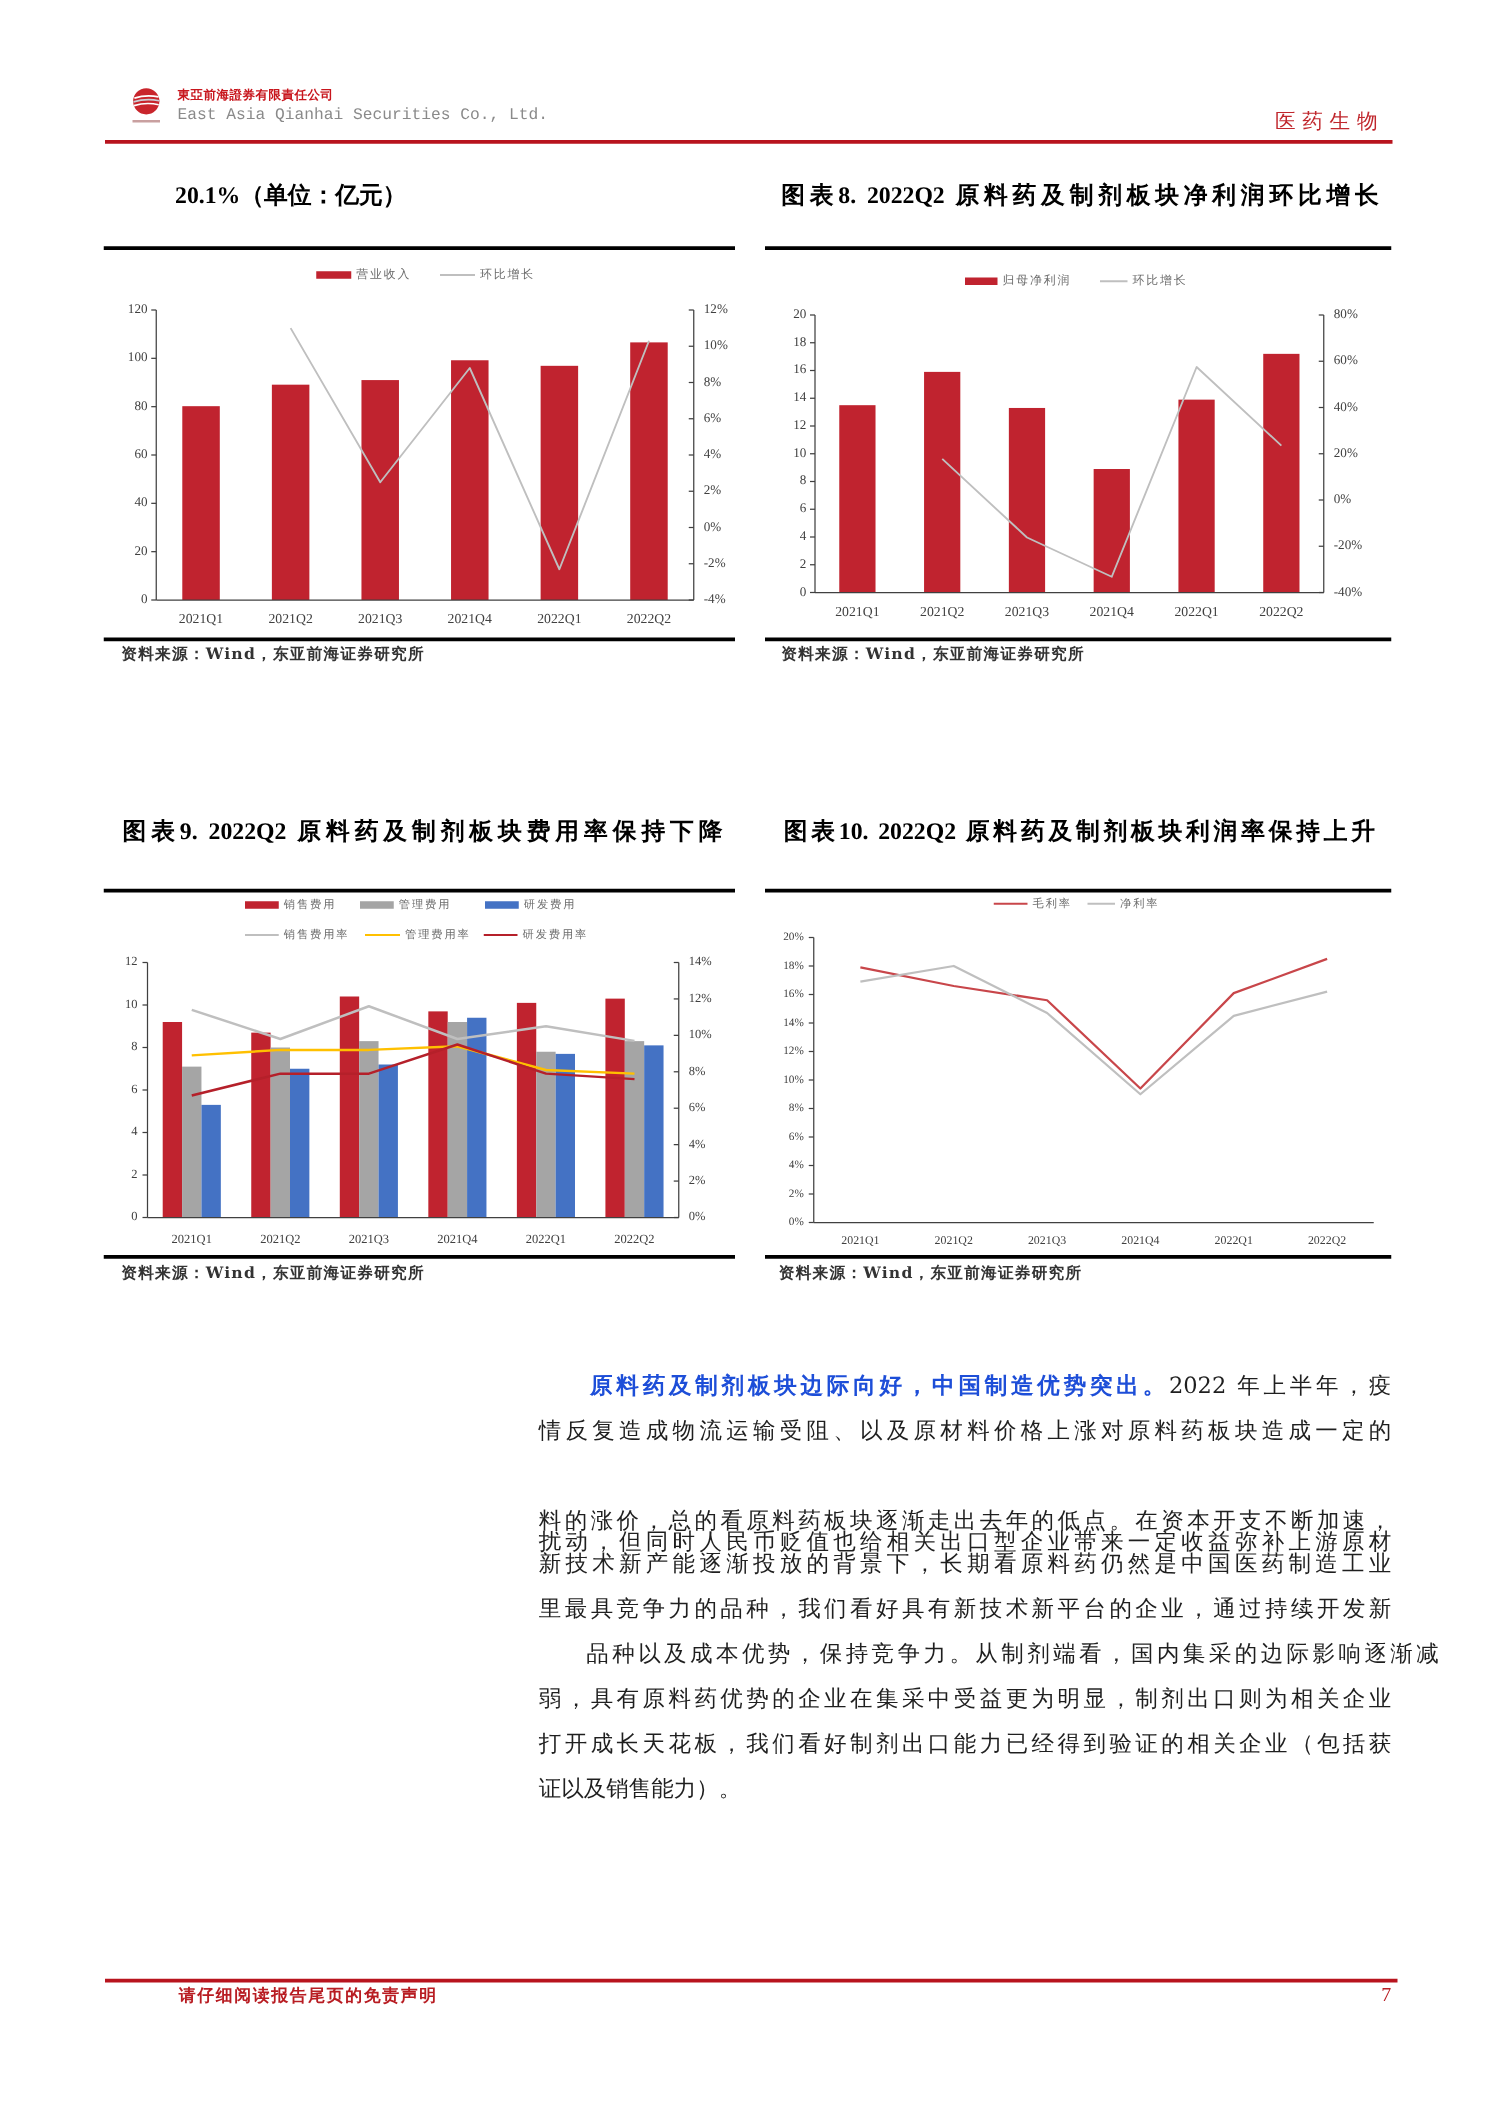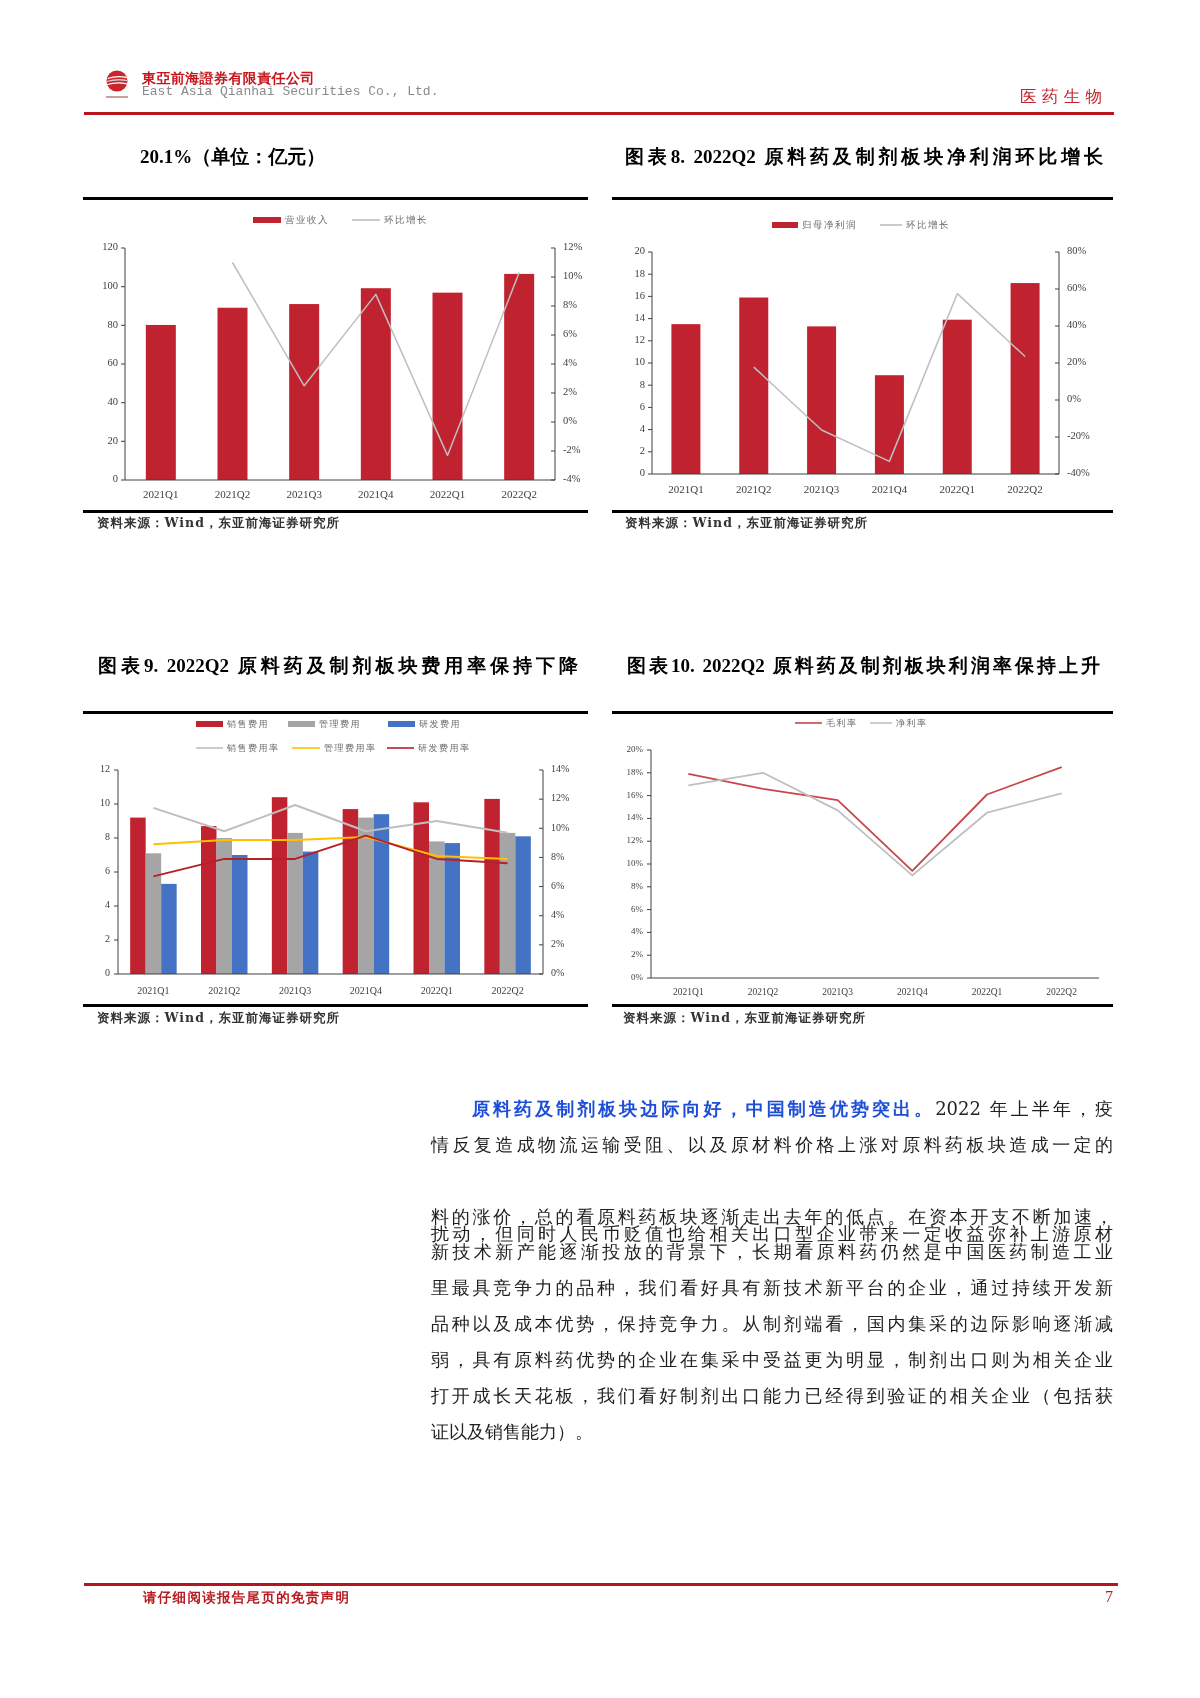--- a/index.html
+++ b/index.html
@@ -1,20 +1,20 @@
 <!DOCTYPE html>
 <html><head>
 <meta charset="utf-8">
 <style>
   html, body { margin:0; padding:0; }
   body { width:1200px; height:1698px; position:relative; background:#ffffff; overflow:hidden;
          font-family:"DejaVu Serif", serif; color:#1a1a1a; }
   .abs { position:absolute; }
   
-  .company-cn { left:142px; top:71px; font-family:Liberation Sans, sans-serif; font-size:14px; font-weight:bold;
+  .company-cn { left:142px; top:71px; font-family:Liberation Mono, monospace; font-size:10px; font-weight:bold;
                 color:#C8161D; letter-spacing:0.4px; white-space:nowrap; line-height:14px; }
   .company-en { left:142px; top:87px; font-family:Liberation Mono, monospace; font-size:13px;
                 color:#8a8a8a; white-space:nowrap; line-height:10px; }
   .section-name { left:1020px; top:86px; width:82px; font-family:"DejaVu Serif", serif; font-size:16.5px;
                   color:#C0272D; line-height:22px; text-align:justify; text-align-last:justify; white-space:nowrap; }
   .rule-red { background:#B8141E; }
   .rule-black { background:#000; }
   
   .fig-line { font-family:"Liberation Serif", serif; font-weight:bold; font-size:19px; color:#000;
               line-height:26px; white-space:nowrap; }
@@ -327,20 +327,20 @@
   </svg>
 <div class="abs rule-black" style="left:612px; top:1004px; width:501px; height:3px;"></div>
 <div class="abs fig-source" style="left:623px; top:1010px;">资料来源：Wind，东亚前海证券研究所</div>
 
 <div class="abs body-line first" style="top:1097px;"><span class="lead">原料药及制剂板块边际向好，中国制造优势突出。</span><span>2022 年上半年，疫</span></div>
 <div class="abs body-line" style="top:1133px;">情反复造成物流运输受阻、以及原材料价格上涨对原料药板块造成一定的</div>
 <div class="abs body-line" style="top:1222px;">扰动，但同时人民币贬值也给相关出口型企业带来一定收益弥补上游原材</div>
 <div class="abs body-line" style="top:1205px;">料的涨价，总的看原料药板块逐渐走出去年的低点。在资本开支不断加速，</div>
 <div class="abs body-line" style="top:1240px;">新技术新产能逐渐投放的背景下，长期看原料药仍然是中国医药制造工业</div>
 <div class="abs body-line" style="top:1276px;">里最具竞争力的品种，我们看好具有新技术新平台的企业，通过持续开发新</div>
-<div class="abs body-line" style="top:1312px;">品种以及成本优势，保持竞争力。从制剂端看，国内集采的边际影响逐渐减</div>
+<div class="abs body-line" style="top:1312px;margin-left:38px;">品种以及成本优势，保持竞争力。从制剂端看，国内集采的边际影响逐渐减</div>
 <div class="abs body-line" style="top:1348px;">弱，具有原料药优势的企业在集采中受益更为明显，制剂出口则为相关企业</div>
 <div class="abs body-line" style="top:1384px;">打开成长天花板，我们看好制剂出口能力已经得到验证的相关企业（包括获</div>
 <div class="abs body-line last" style="top:1420px;">证以及销售能力）。</div>
 
 <div class="abs rule-red" style="left:84px; top:1583px; width:1034px; height:3px;"></div>
 <div class="abs footer-text">请仔细阅读报告尾页的免责声明</div>
 <div class="abs page-num">7</div>
 
 </body></html>

